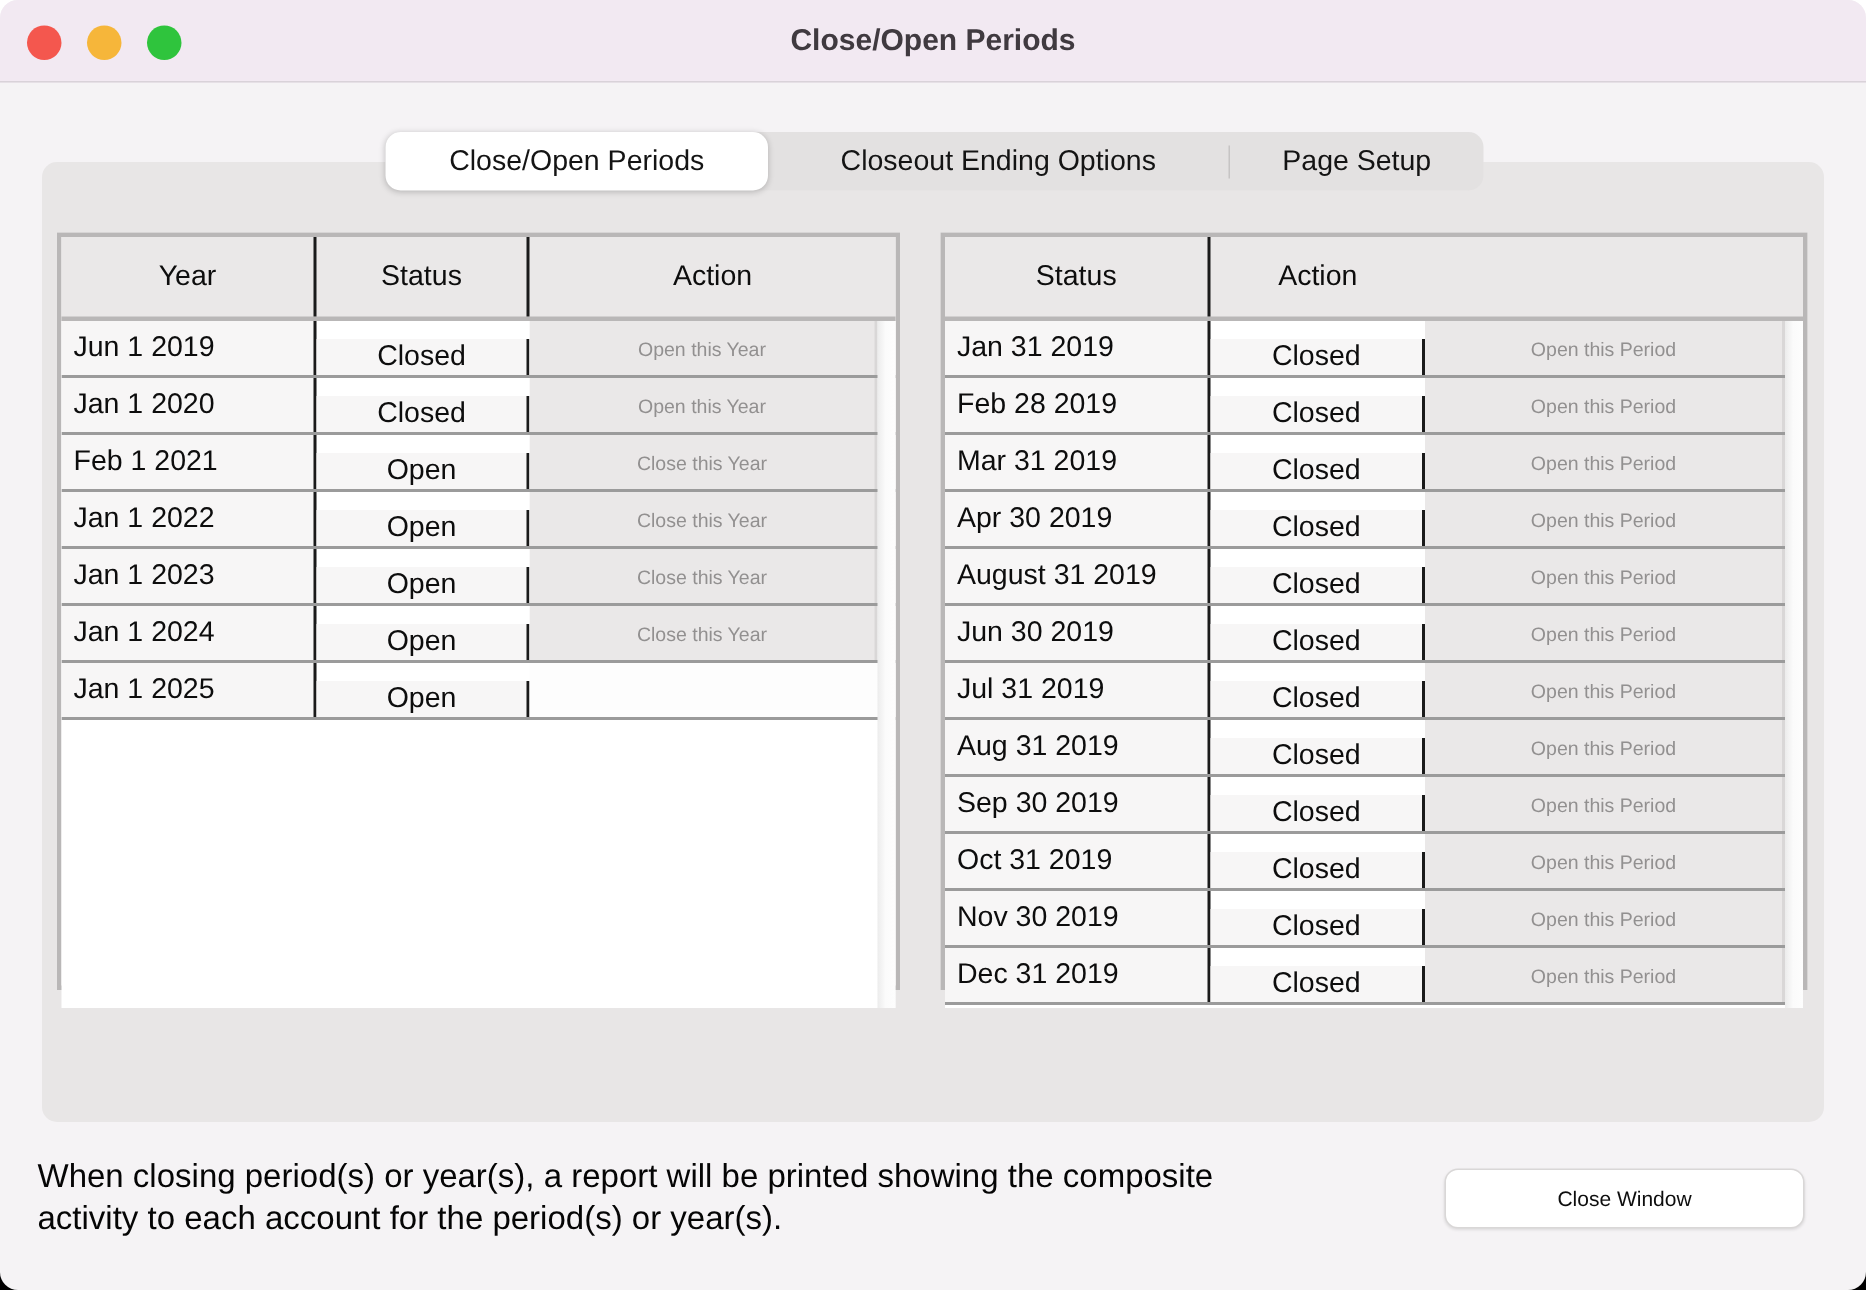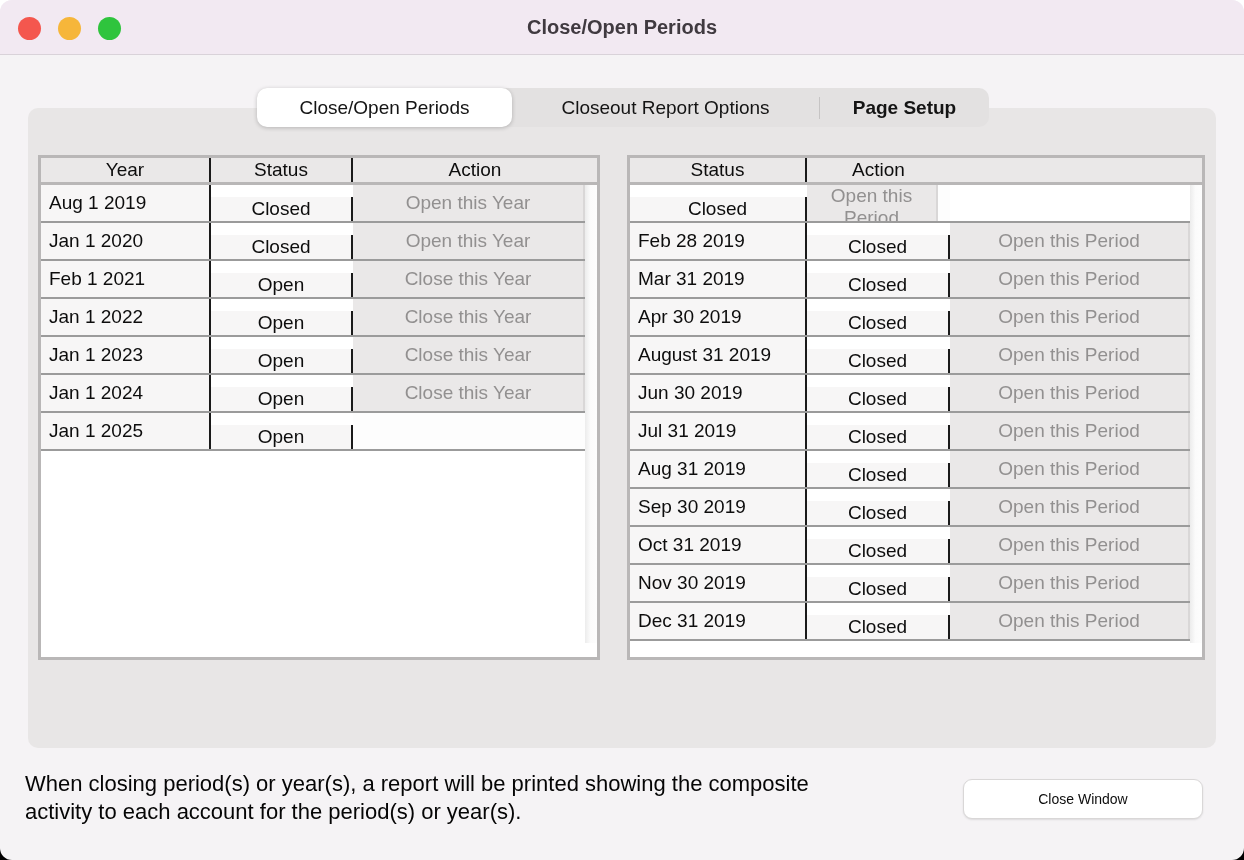--- a/index.html
+++ b/index.html
@@ -36,39 +36,39 @@
   }
   .tab {
     height: 100%; display: flex; align-items: center; justify-content: center;
     font-size: 19px; color: #141414; white-space: nowrap;
   }
   .tab.selected {
     width: 255px; background: #ffffff; border-radius: 10px;
     box-shadow: 0 1px 4px rgba(0,0,0,0.22);
   }
   .tab.t1 { width: 307px; }
-  .tab.t2 { flex: 1; font-weight: bold; }
+  .tab.t2 { flex: 1; }
   .tab-divider { width: 1px; height: 22px; background: #c6c4c4; }
   
   .panel {
     position: absolute; left: 28px; top: 108px; width: 1188px; height: 640px;
     background: var(--panel-bg, #e8e6e6); border-radius: 10px; z-index: 1;
   }
   
   .table {
     position: absolute; top: 47px; height: 505px;
     border: 3px solid var(--table-border, #b9b7b7); background: #ffffff;
   }
   .t-left  { left: 10px;  width: 562px; }
   .t-right { left: 599px; width: 578px; }
   .thead, .trow { display: grid; }
   .t-left  .thead, .t-left  .trow { grid-template-columns: 170px 142px 1fr; }
   .t-right .thead, .t-right .trow { grid-template-columns: 177px 143px 1fr; }
   .thead {
-    height: 27px; background: var(--header-bg, #eae8e8);
+    height: 56px; background: var(--header-bg, #eae8e8);
     border-bottom: 3px solid var(--table-border, #b9b7b7);
     text-align: center;
   }
   .hcell {
     display: flex; align-items: center; justify-content: center;
     font-size: 19px; color: #0d0d0d;
   }
   .hcell:not(.last) { border-right: 2px solid #1a1a1a; }
   .tbody { position: relative; height: calc(100% - 41px); background: #ffffff; overflow: hidden; }
   .trow { height: 38px; border-bottom: 2px solid #9b9b9b; }
@@ -81,21 +81,21 @@
     background: var(--row-bg, #f7f6f6); border-right: 2px solid #1a1a1a;
     justify-content: center;
     margin-top: 12px;
   }
   .c-action { background: #fdfdfd; }
   .row-btn {
     width: calc(100% - 12px); height: 100%;
     background: var(--button-bg, #eae8e8);
     border: none; border-right: 2px solid #d9d7d7;
     color: var(--button-text, #929090);
-    font-size: 19px; font-family: "Liberation Sans", "DejaVu Sans", sans-serif;
+    font-size: 13px; font-family: "Liberation Sans", "DejaVu Sans", sans-serif;
     cursor: default;
   }
   .scroll-strip {
     position: absolute; top: 0; right: 0; bottom: 0; width: 12px;
     background: linear-gradient(to right, #ececec, #fbfbfb 45%, #fdfdfd);
   }
   
   .footer-note {
     position: absolute; left: 25px; top: 770px; width: 920px;
     font-size: 22px; line-height: 28px; color: #050505;
@@ -118,36 +118,36 @@
     <div class="lights">
       <span class="light red"></span>
       <span class="light yellow"></span>
       <span class="light green"></span>
     </div>
     <div class="title">Close/Open Periods</div>
   </div>
 
   <div class="tabbar">
     <div class="tab selected">Close/Open Periods</div>
-    <div class="tab t1">Closeout Report Options</div>
+    <div class="tab t1">Closeout Ending Options</div>
     <div class="tab-divider"></div>
     <div class="tab t2">Page Setup</div>
   </div>
 
   <div class="panel">
 
     <div class="table t-left">
       <div class="thead">
         <div class="hcell">Year</div>
         <div class="hcell">Status</div>
         <div class="hcell last">Action</div>
       </div>
       <div class="tbody">
         <div class="trow">
-            <div class="cell c-label">Aug 1 2019</div>
+            <div class="cell c-label">Jun 1 2019</div>
             <div class="cell c-status">Closed</div>
             <div class="cell c-action">
               <button class="row-btn">Open this Year</button>
             </div>
           </div>
           <div class="trow">
             <div class="cell c-label">Jan 1 2020</div>
             <div class="cell c-status">Closed</div>
             <div class="cell c-action">
               <button class="row-btn">Open this Year</button>
@@ -190,20 +190,21 @@
       </div>
     </div>
 
     <div class="table t-right">
       <div class="thead">
         <div class="hcell">Status</div>
         <div class="hcell last">Action</div>
       </div>
       <div class="tbody">
         <div class="trow">
+            <div class="cell c-label">Jan 31 2019</div>
             <div class="cell c-status">Closed</div>
             <div class="cell c-action">
               <button class="row-btn">Open this Period</button>
             </div>
           </div>
           <div class="trow">
             <div class="cell c-label">Feb 28 2019</div>
             <div class="cell c-status">Closed</div>
             <div class="cell c-action">
               <button class="row-btn">Open this Period</button>

